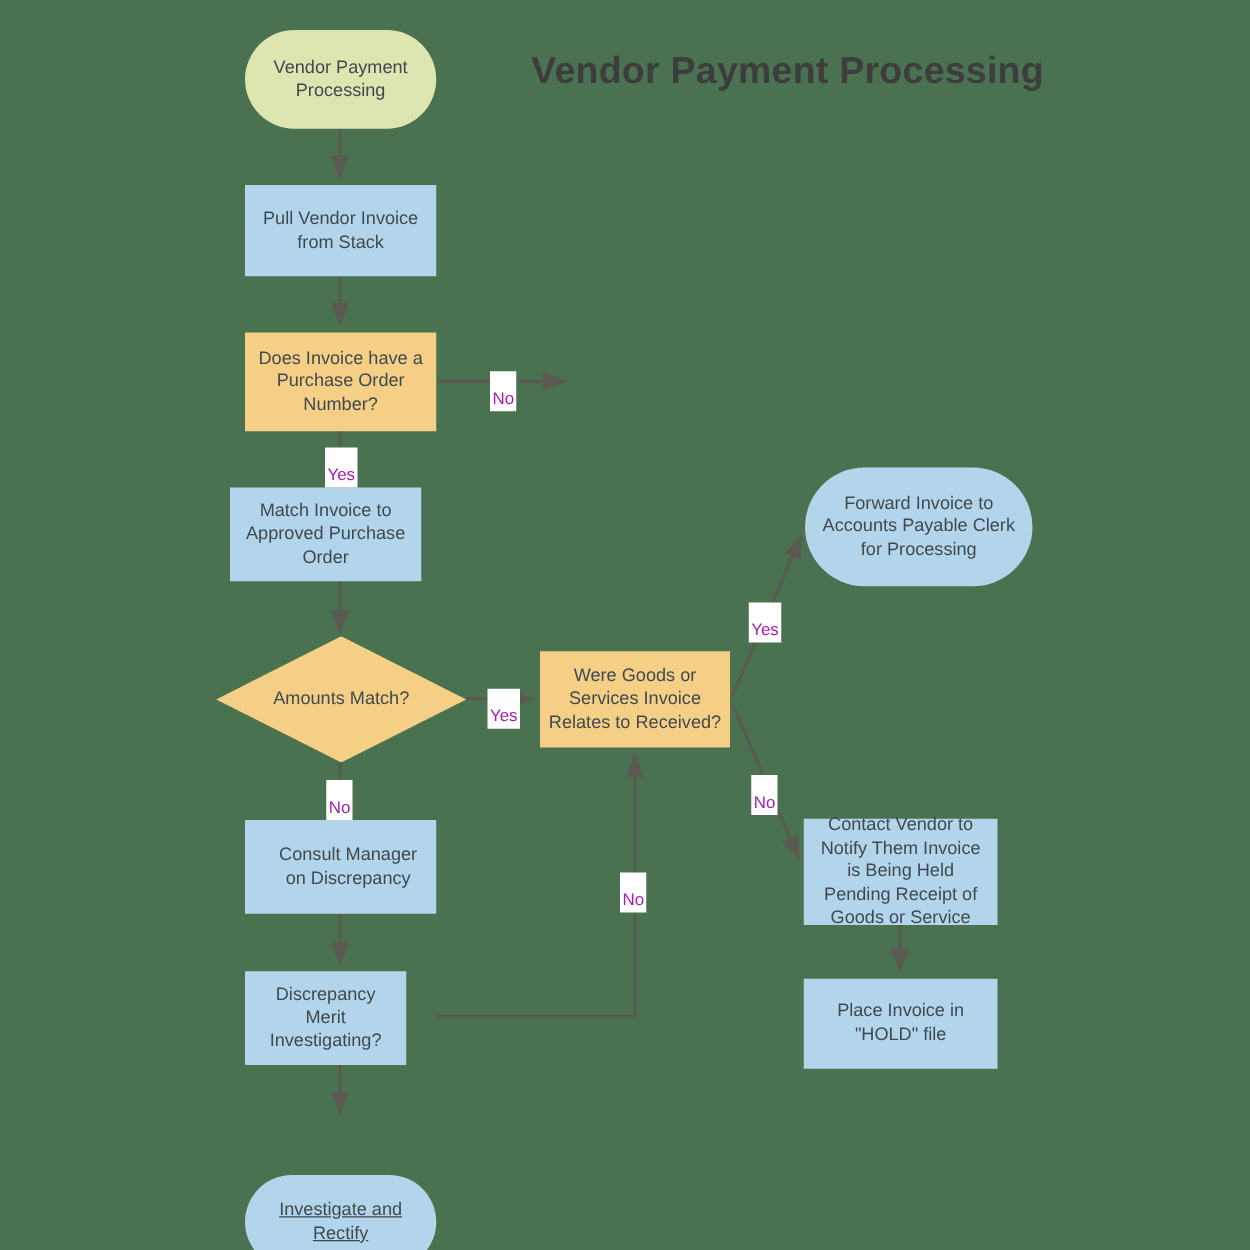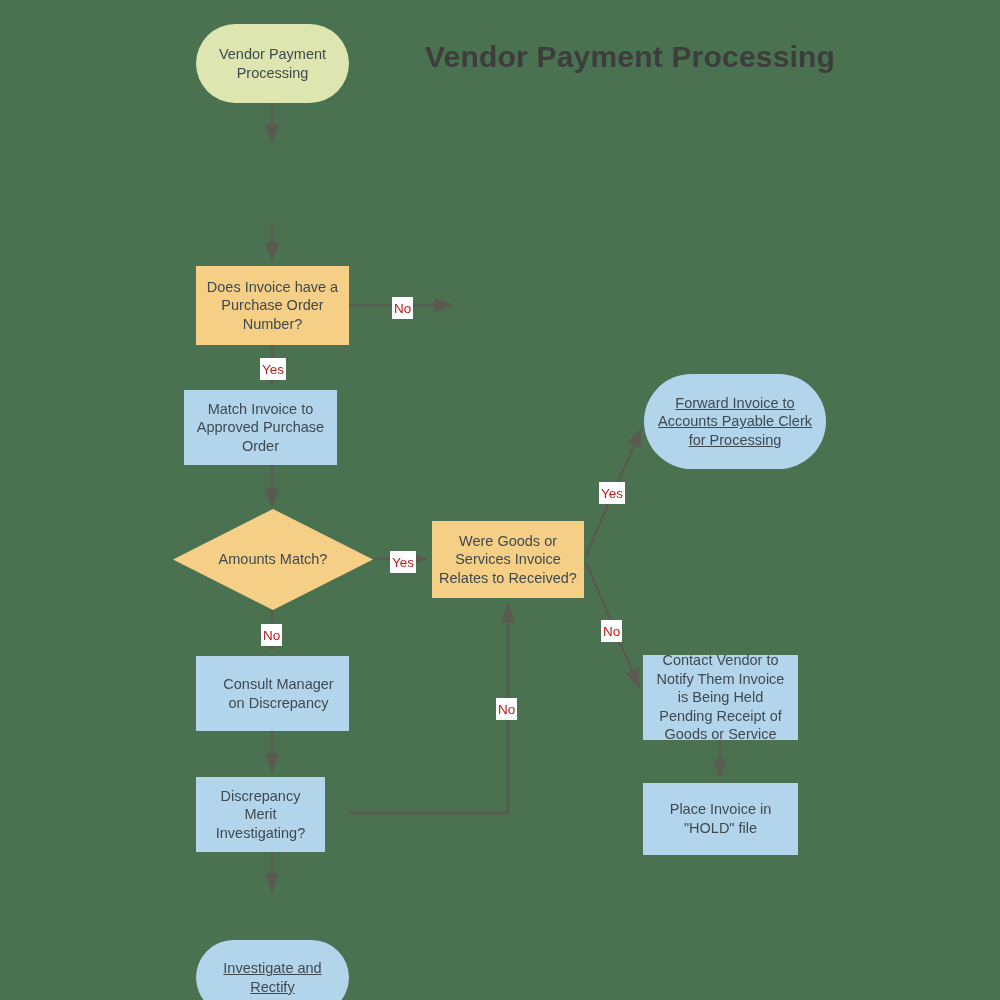--- a/index.html
+++ b/index.html
@@ -56,24 +56,24 @@
     clip-path: polygon(50% 0%, 100% 50%, 50% 100%, 0% 50%);
     z-index: 0;
   }
   .diamond-label {
     position: relative;
     z-index: 1;
   }
   .edge-label {
     position: absolute;
     background: #ffffff;
-    color: #b91c1c;
+    color: #a21caf;
     font-size: 13.5px;
     line-height: 1;
-    padding: 5px 2px 3px 2px;
+    padding: 15px 2px 3px 2px;
     z-index: 6;
     white-space: nowrap;
   }
   #title {
     position: absolute;
     left: 425px;
     top: 40px;
     font-size: 30px;
     font-weight: bold;
     color: #3d3d3d;
@@ -121,40 +121,43 @@
       <path d="M349,813 L508,813 L508,604"></path>
     </g>
   </svg>
 
   <div id="title">Vendor Payment Processing</div>
 
   <div class="node terminator-start" style="left:196px; top:24px; width:153px; height:79px;">
     <span>Vendor Payment Processing</span>
   </div>
 
+  <div class="node proc" style="left:196px; top:148px; width:153px; height:73px;">
+    <span>Pull Vendor Invoice from Stack</span>
+  </div>
 
   <div class="node decision-box" style="left:196px; top:266px; width:153px; height:79px;">
     <span>Does Invoice have a Purchase Order Number?</span>
   </div>
 
 
   <div class="node proc" style="left:184px; top:390px; width:153px; height:75px;">
     <span>Match Invoice to Approved Purchase Order</span>
   </div>
 
   <div class="node diamond-wrap" style="left:173px; top:509px; width:200px; height:101px;">
     <span class="diamond-shape"></span>
     <span class="diamond-label">Amounts Match?</span>
   </div>
 
   <div class="node decision-box" style="left:432px; top:521px; width:152px; height:77px;">
     <span>Were Goods or Services Invoice Relates to Received?</span>
   </div>
 
-  <div class="node terminator-end" style="left:644px; top:374px; width:182px; height:95px;text-decoration:underline;">
+  <div class="node terminator-end" style="left:644px; top:374px; width:182px; height:95px;">
     <span>Forward Invoice to Accounts Payable Clerk for Processing</span>
   </div>
 
   <div class="node proc" style="left:643px; top:655px; width:155px; height:85px;">
     <span>Contact Vendor to Notify Them Invoice is Being Held Pending Receipt of Goods or Service</span>
   </div>
 
   <div class="node proc" style="left:643px; top:783px; width:155px; height:72px;">
     <span>Place Invoice in "HOLD" file</span>
   </div>

